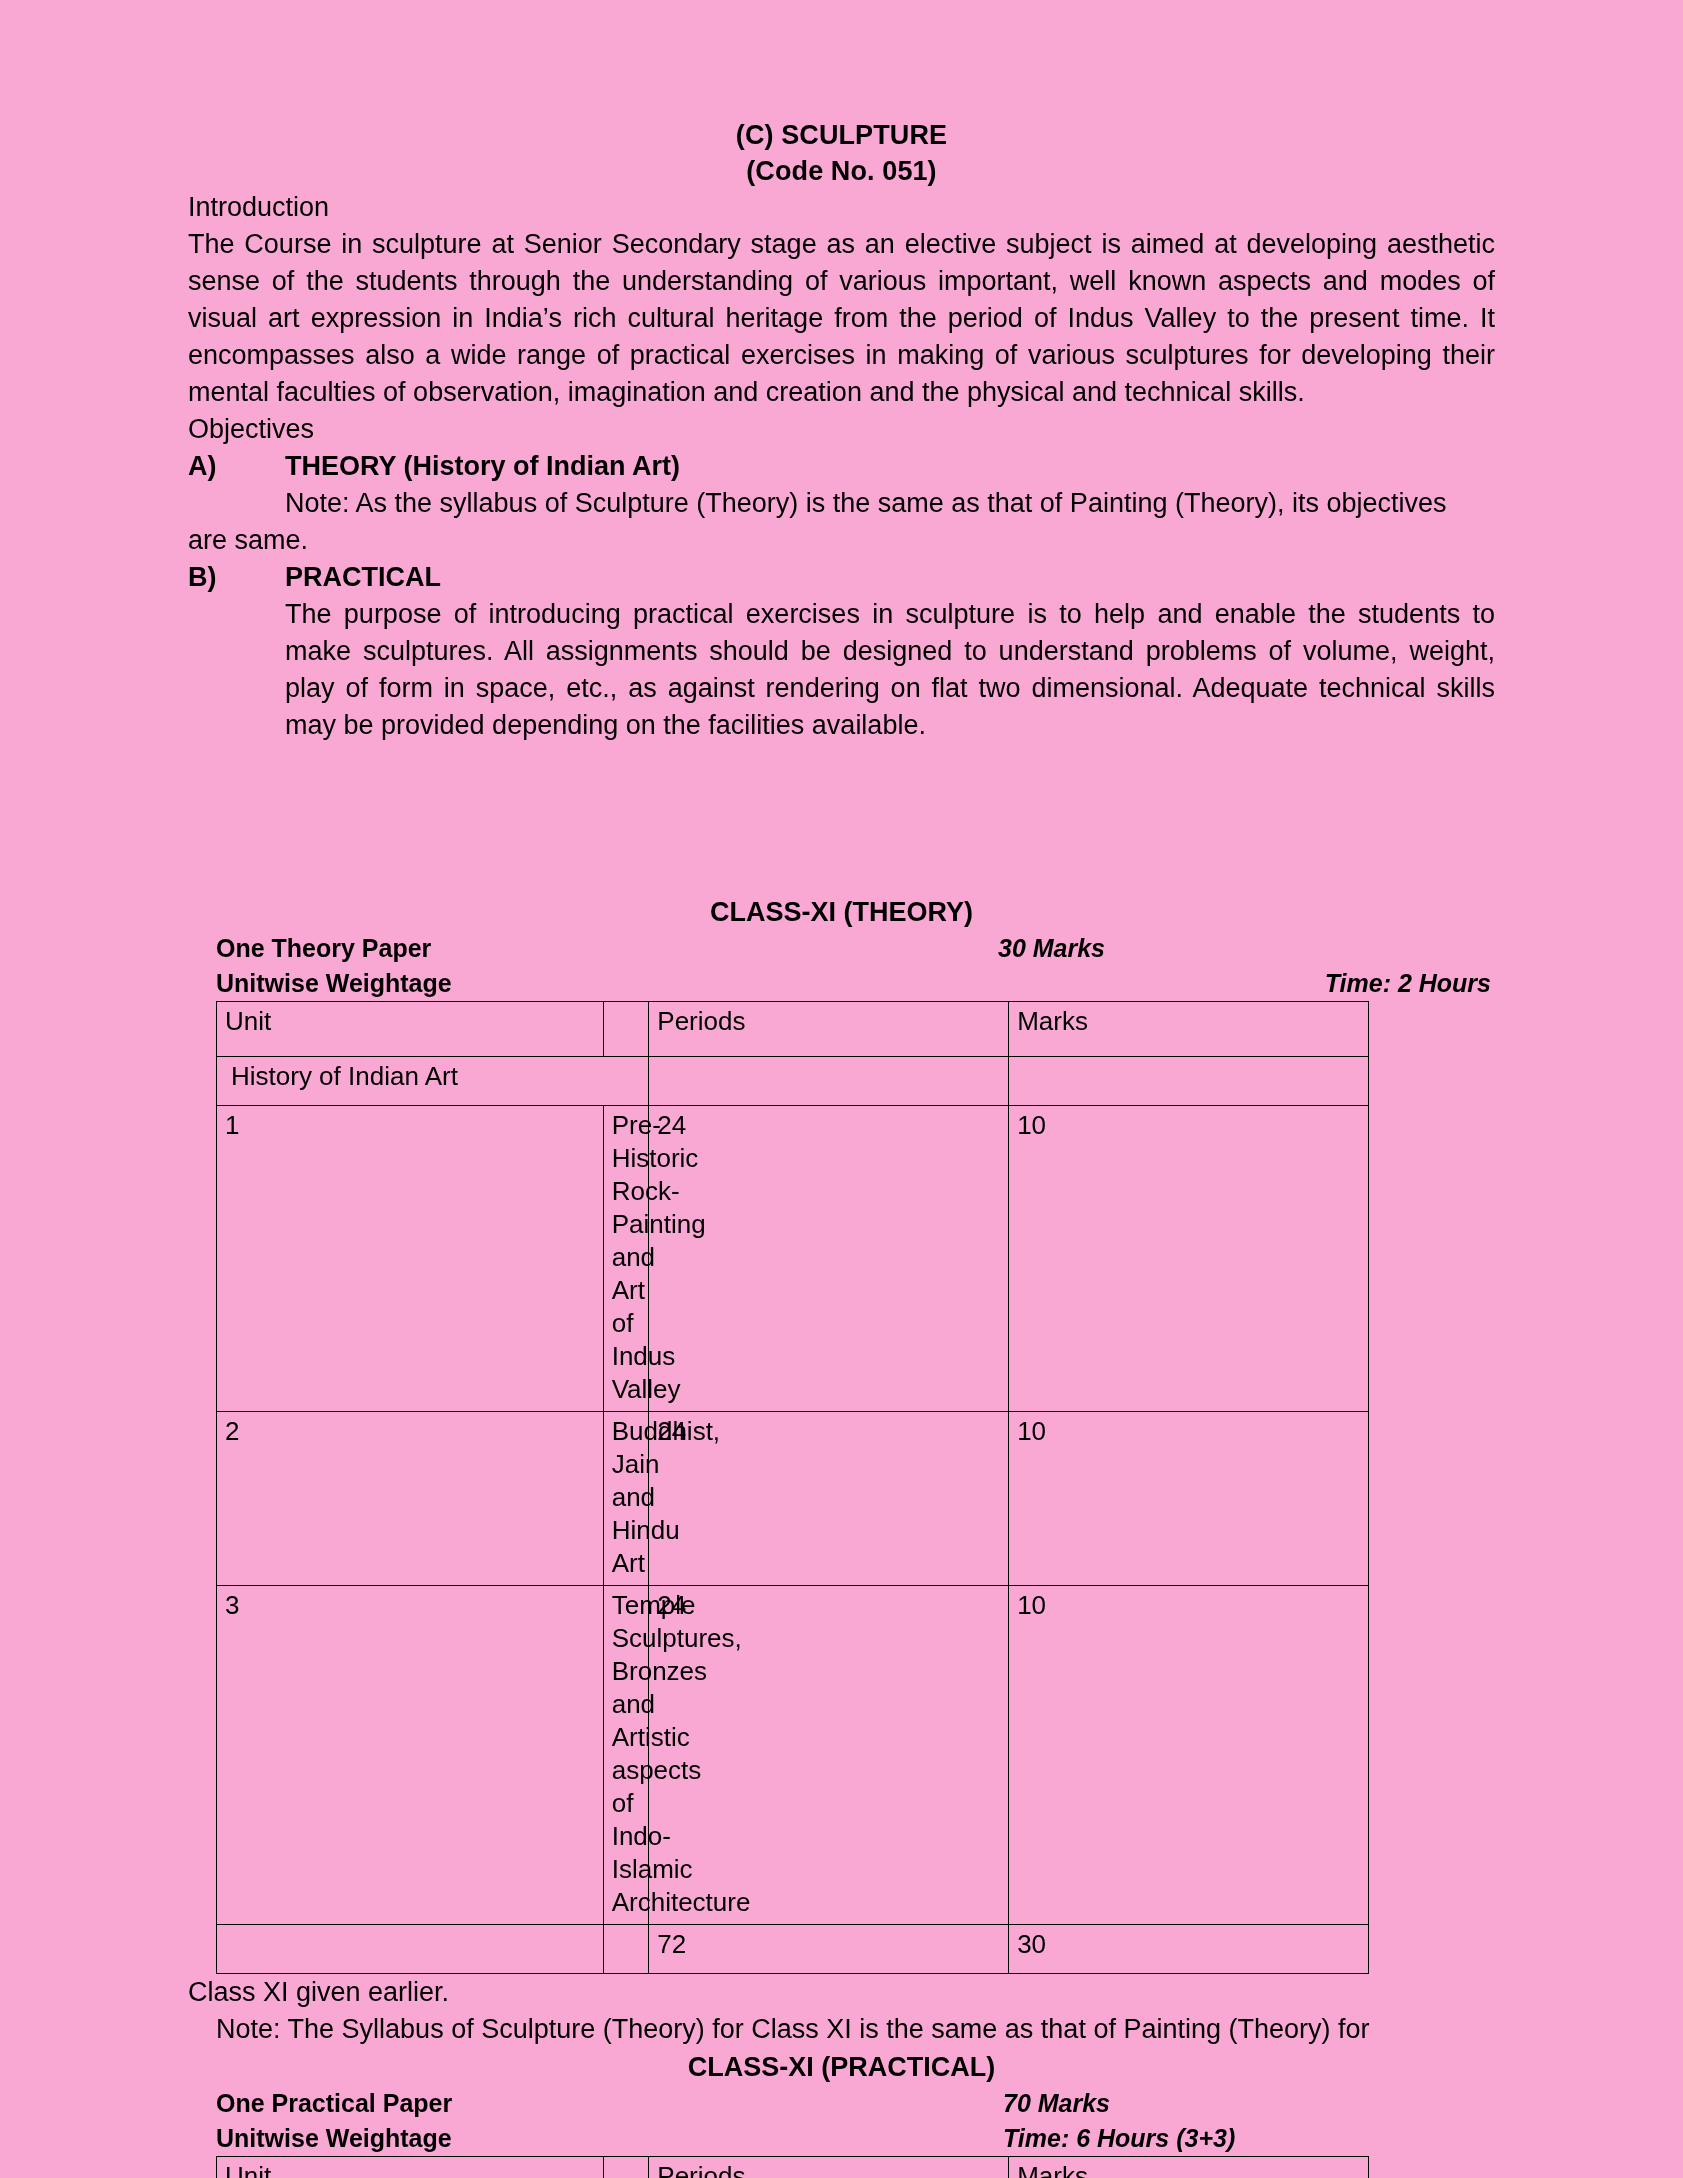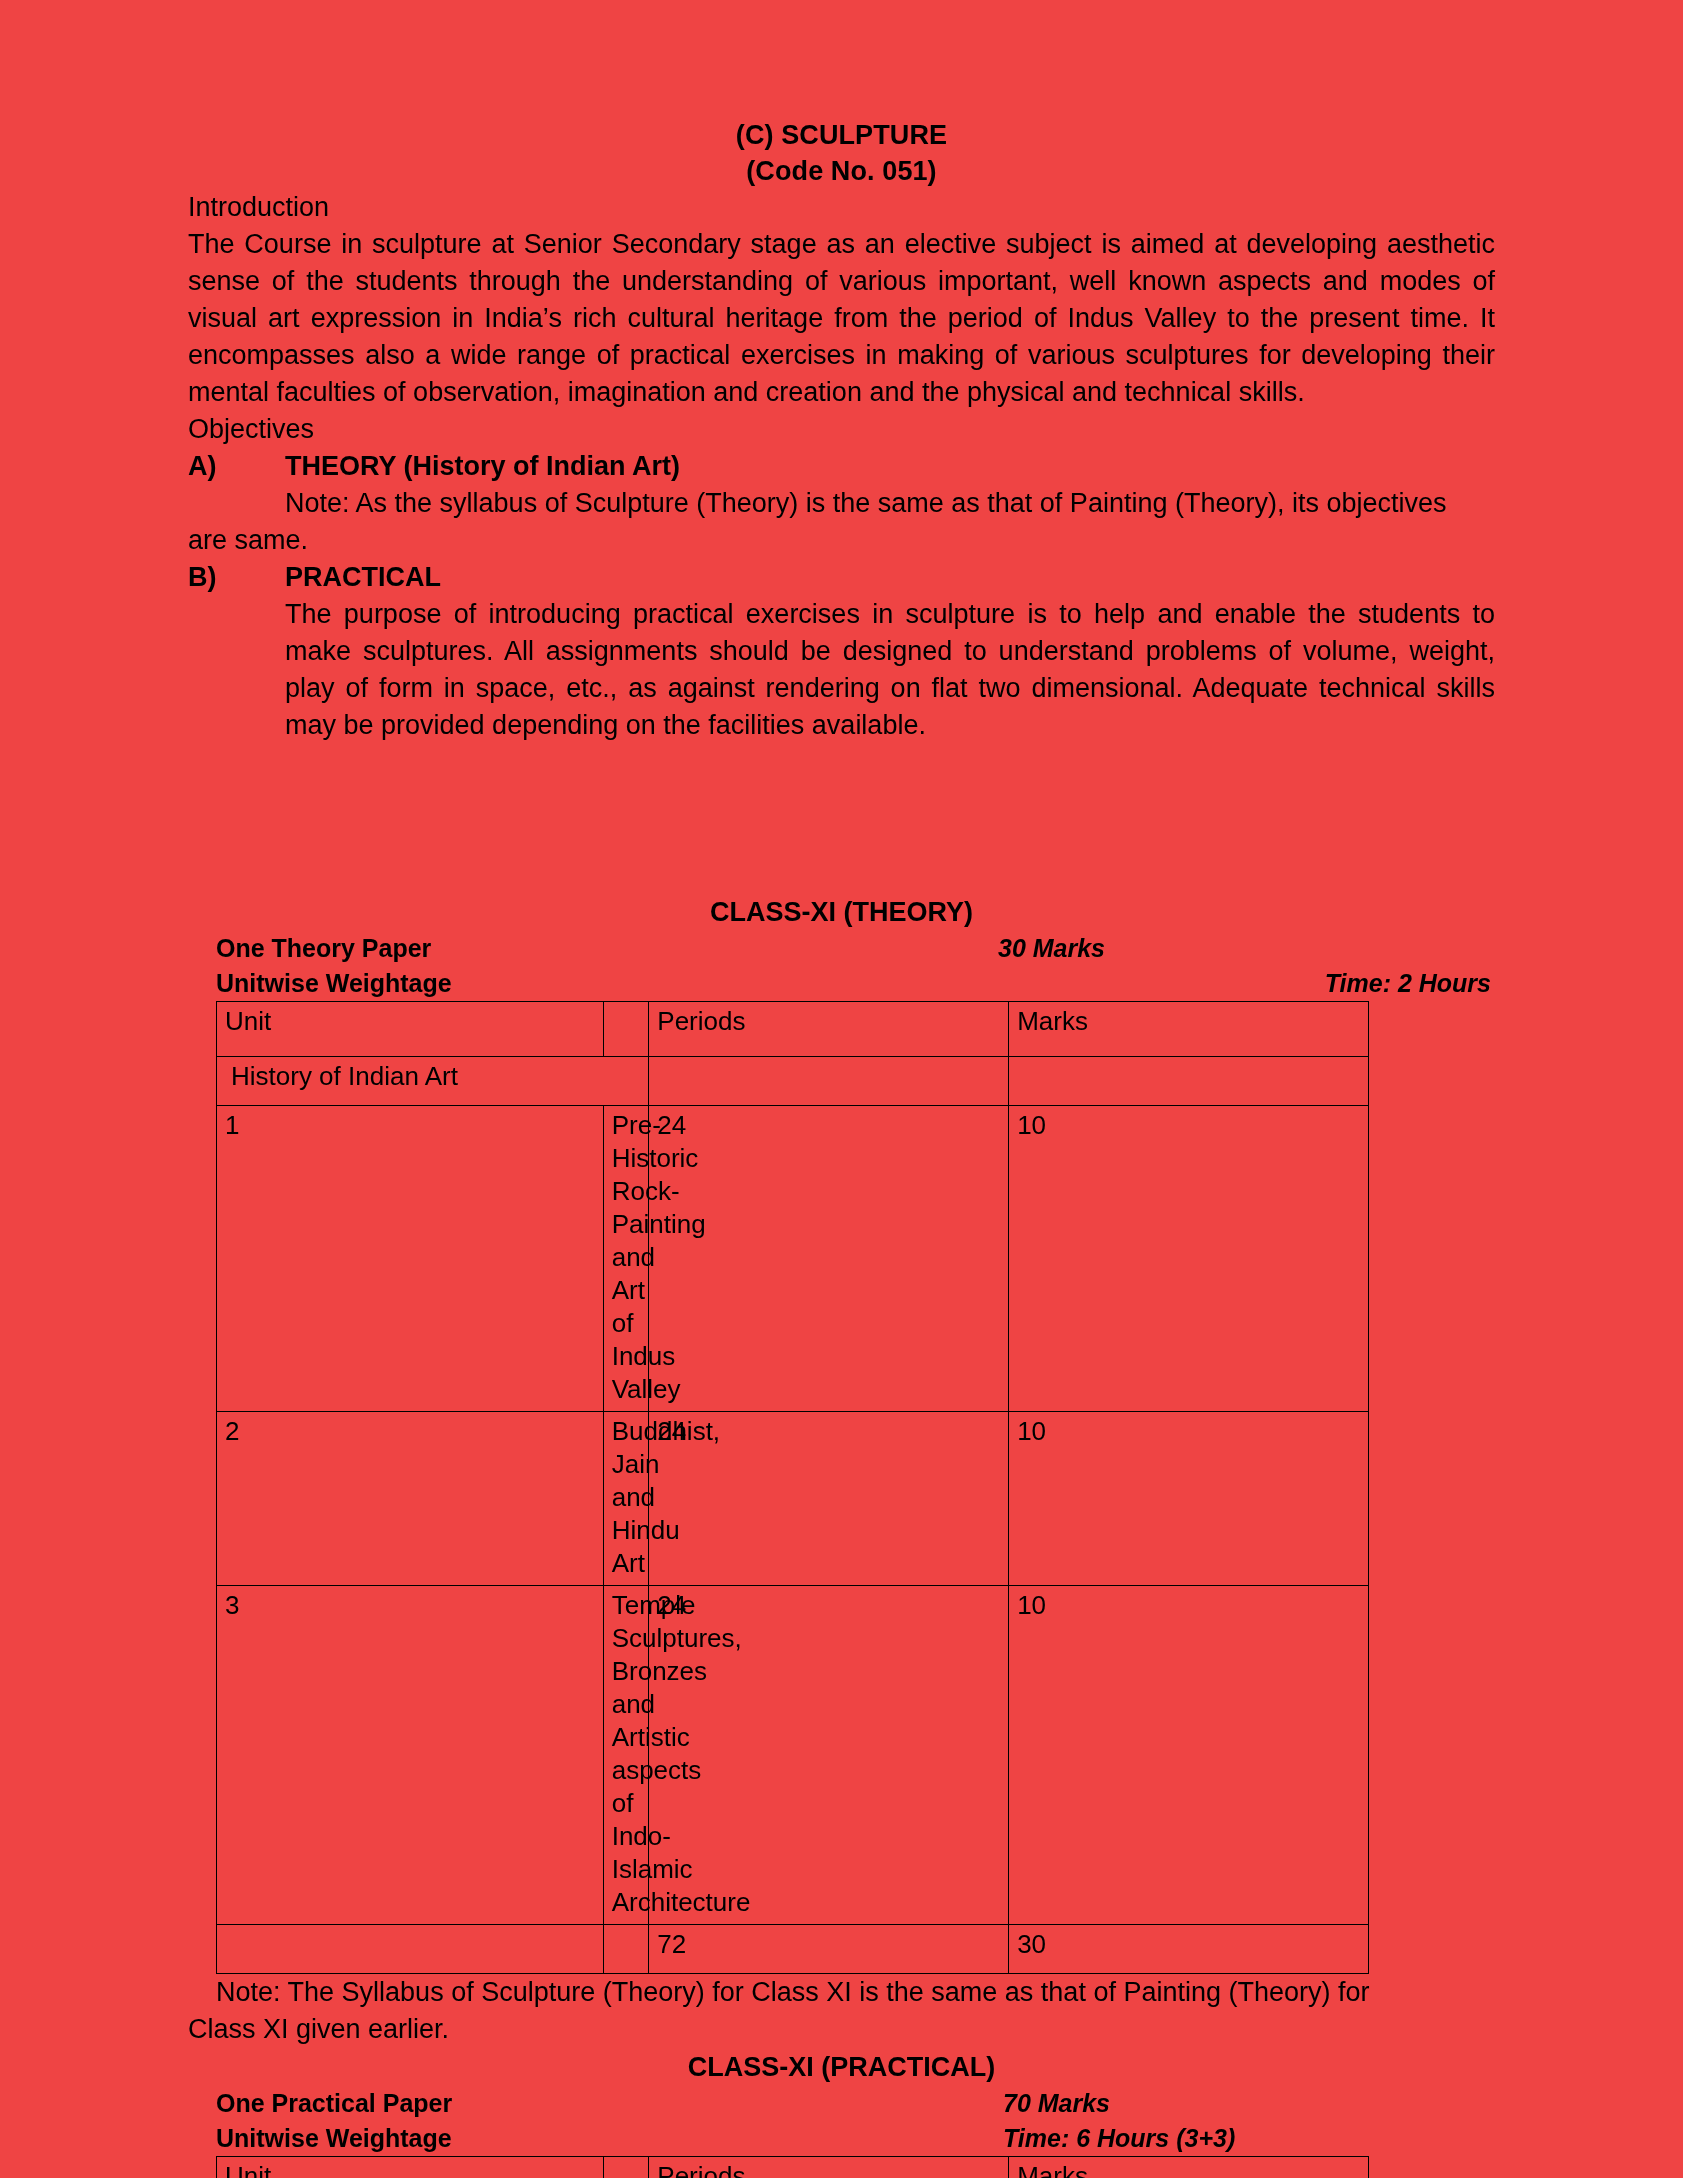--- a/index.html
+++ b/index.html
@@ -4,21 +4,21 @@
 <style>
   html, body {
     margin: 0;
     padding: 0;
     background: #ffffff;
   }
   .page {
     position: relative;
     width: 1683px;
     height: 2178px;
-    background: #ef4444;
+    background: #f9a8d4;
     font-family: "Liberation Sans", "DejaVu Sans", sans-serif;
     font-stretch: condensed;
     color: #000000;
     box-sizing: border-box;
     padding: 0;
     overflow: hidden;
   }
   .content {
     position: absolute;
     left: 188px;
@@ -198,22 +198,22 @@
         </tr>
         <tr>
           <td class="c-unit cell-row"></td>
           <td class="c-topic cell-row"></td>
           <td class="c-per tc-center cell-row">72</td>
           <td class="c-mark tc-center cell-row">30</td>
         </tr>
       </tbody>
     </table>
 
+    <div class="note-cont">Class XI given earlier.</div>
     <div class="note-cont" style="margin-left:28px;">Note: The Syllabus of Sculpture (Theory) for Class XI is the same as that of Painting (Theory) for</div>
-    <div class="note-cont">Class XI given earlier.</div>
 
     <div class="class-head">CLASS-XI (PRACTICAL)</div>
 
     <div class="meta-row">
       <div class="left">One Practical Paper</div>
       <div class="right indentC">70 Marks</div>
     </div>
     <div class="meta-row">
       <div class="left">Unitwise Weightage</div>
       <div class="right indentD">Time: 6 Hours (3+3)</div>

